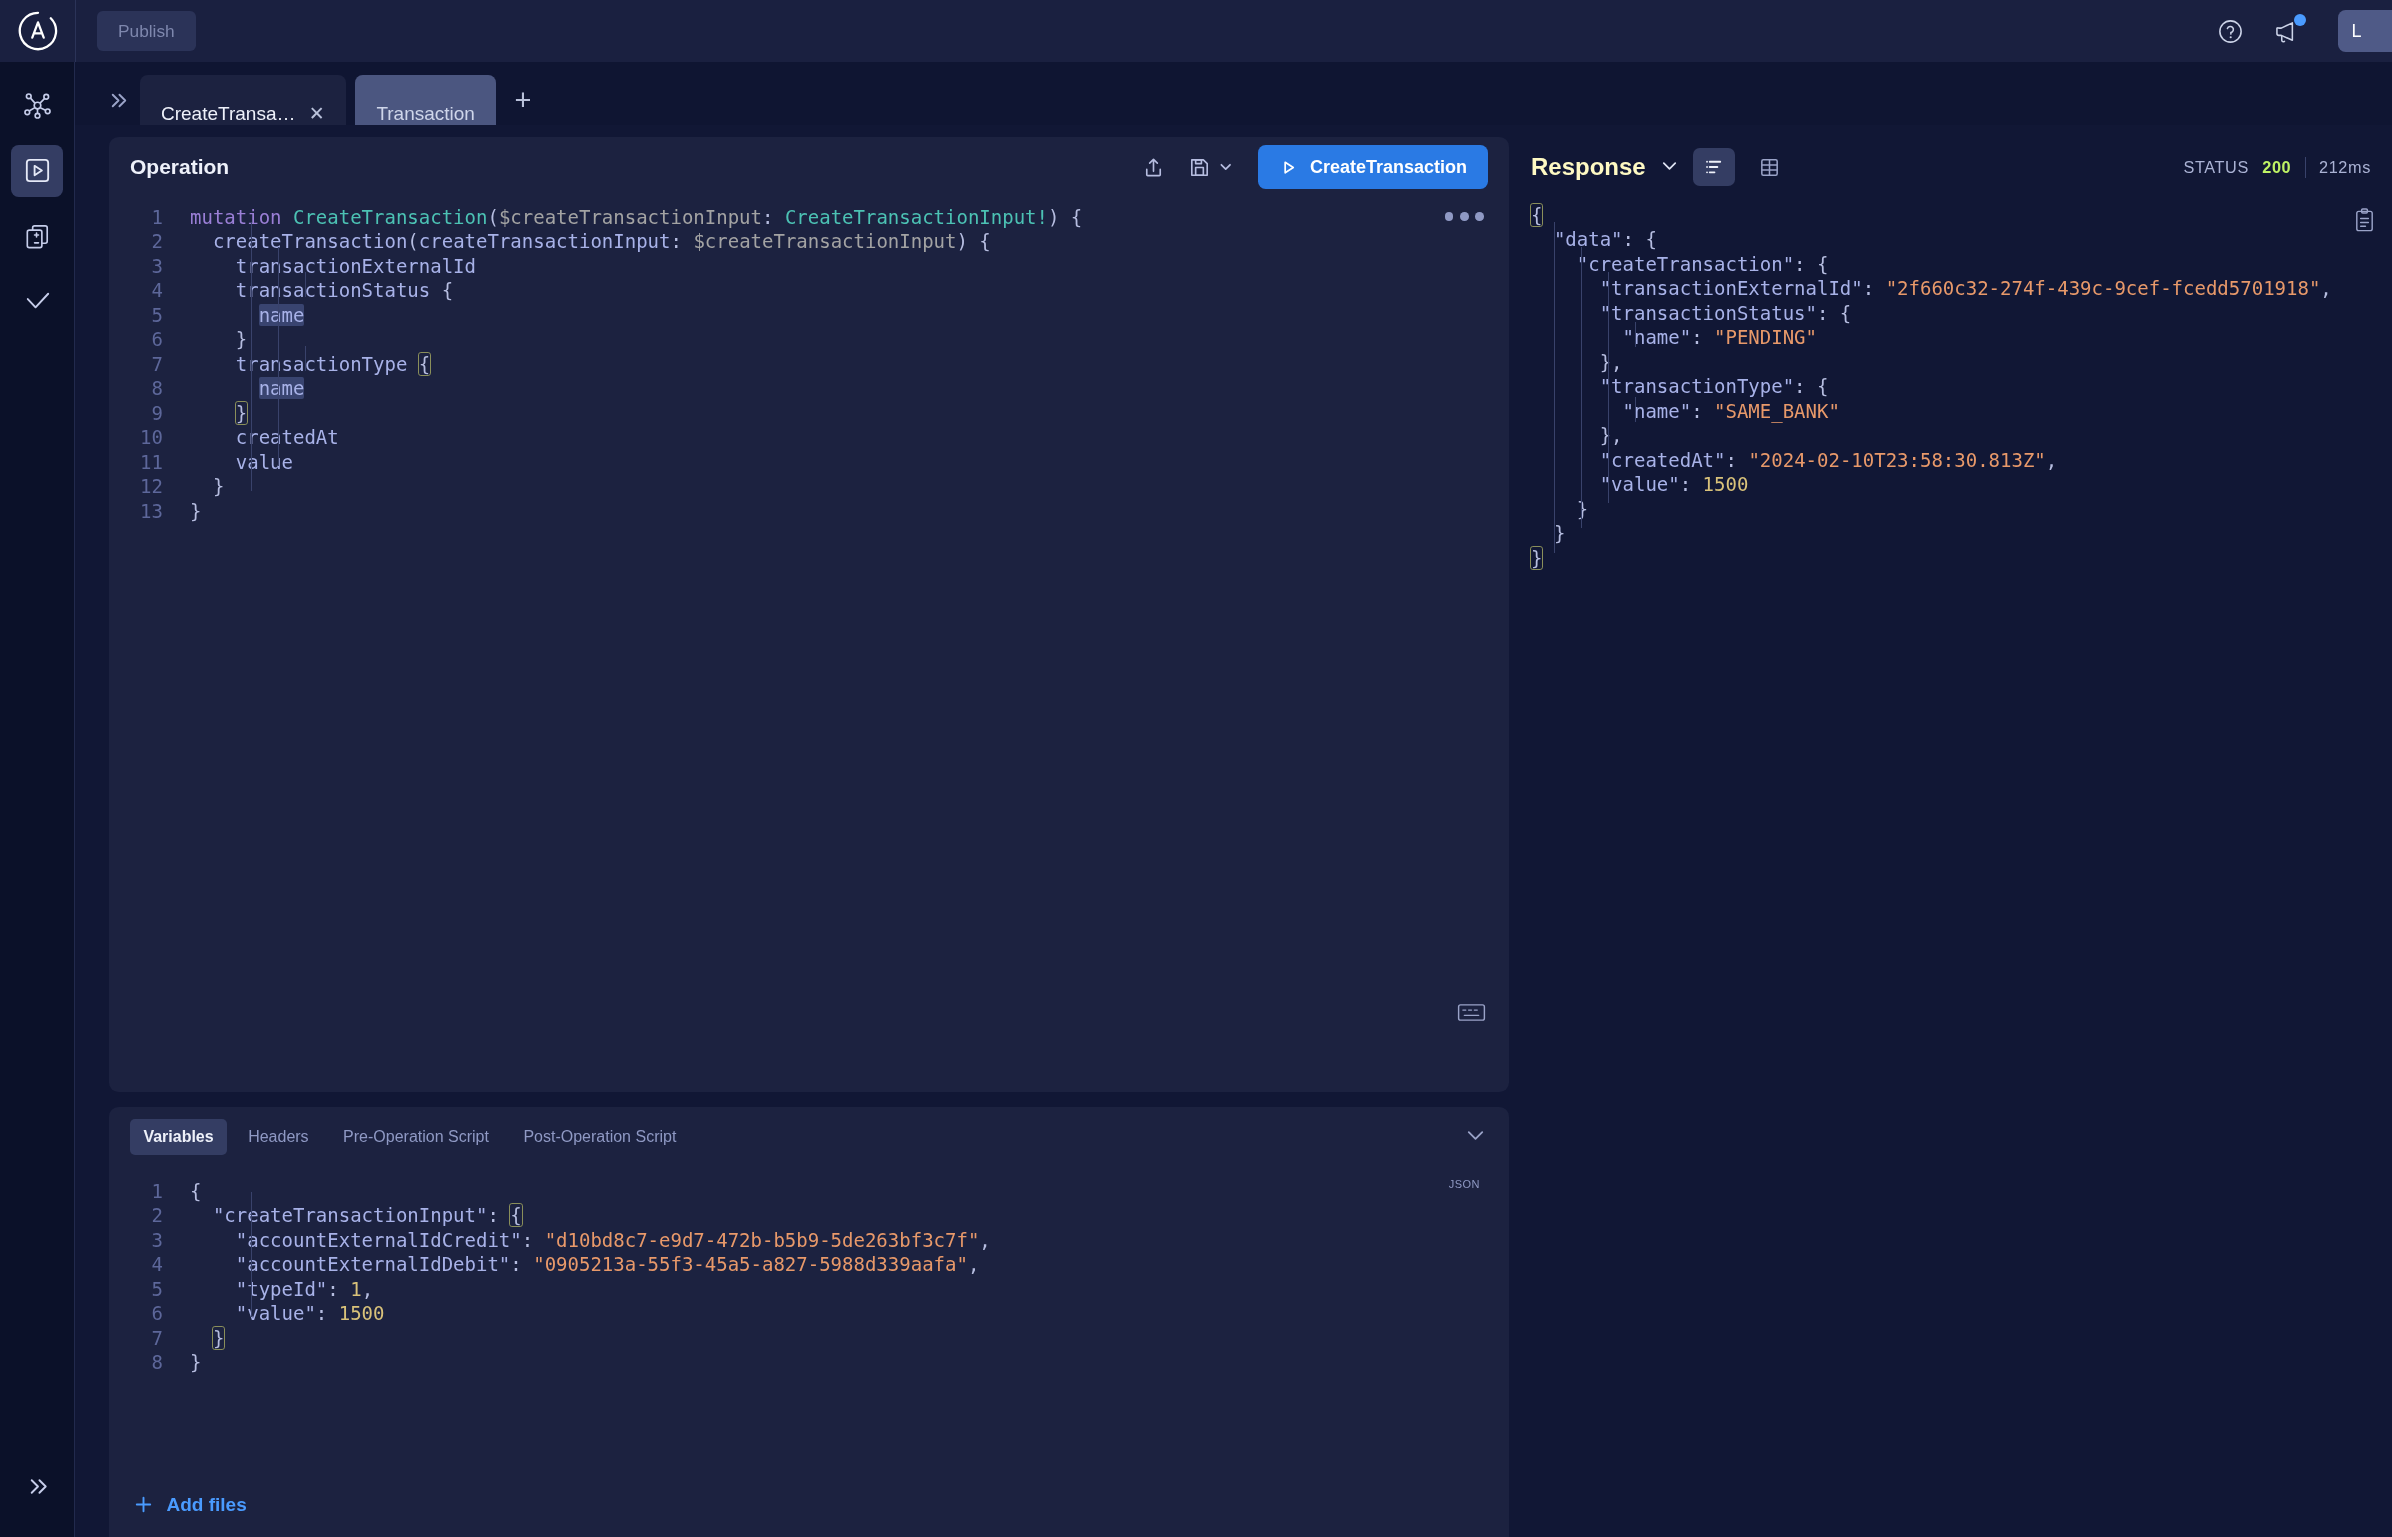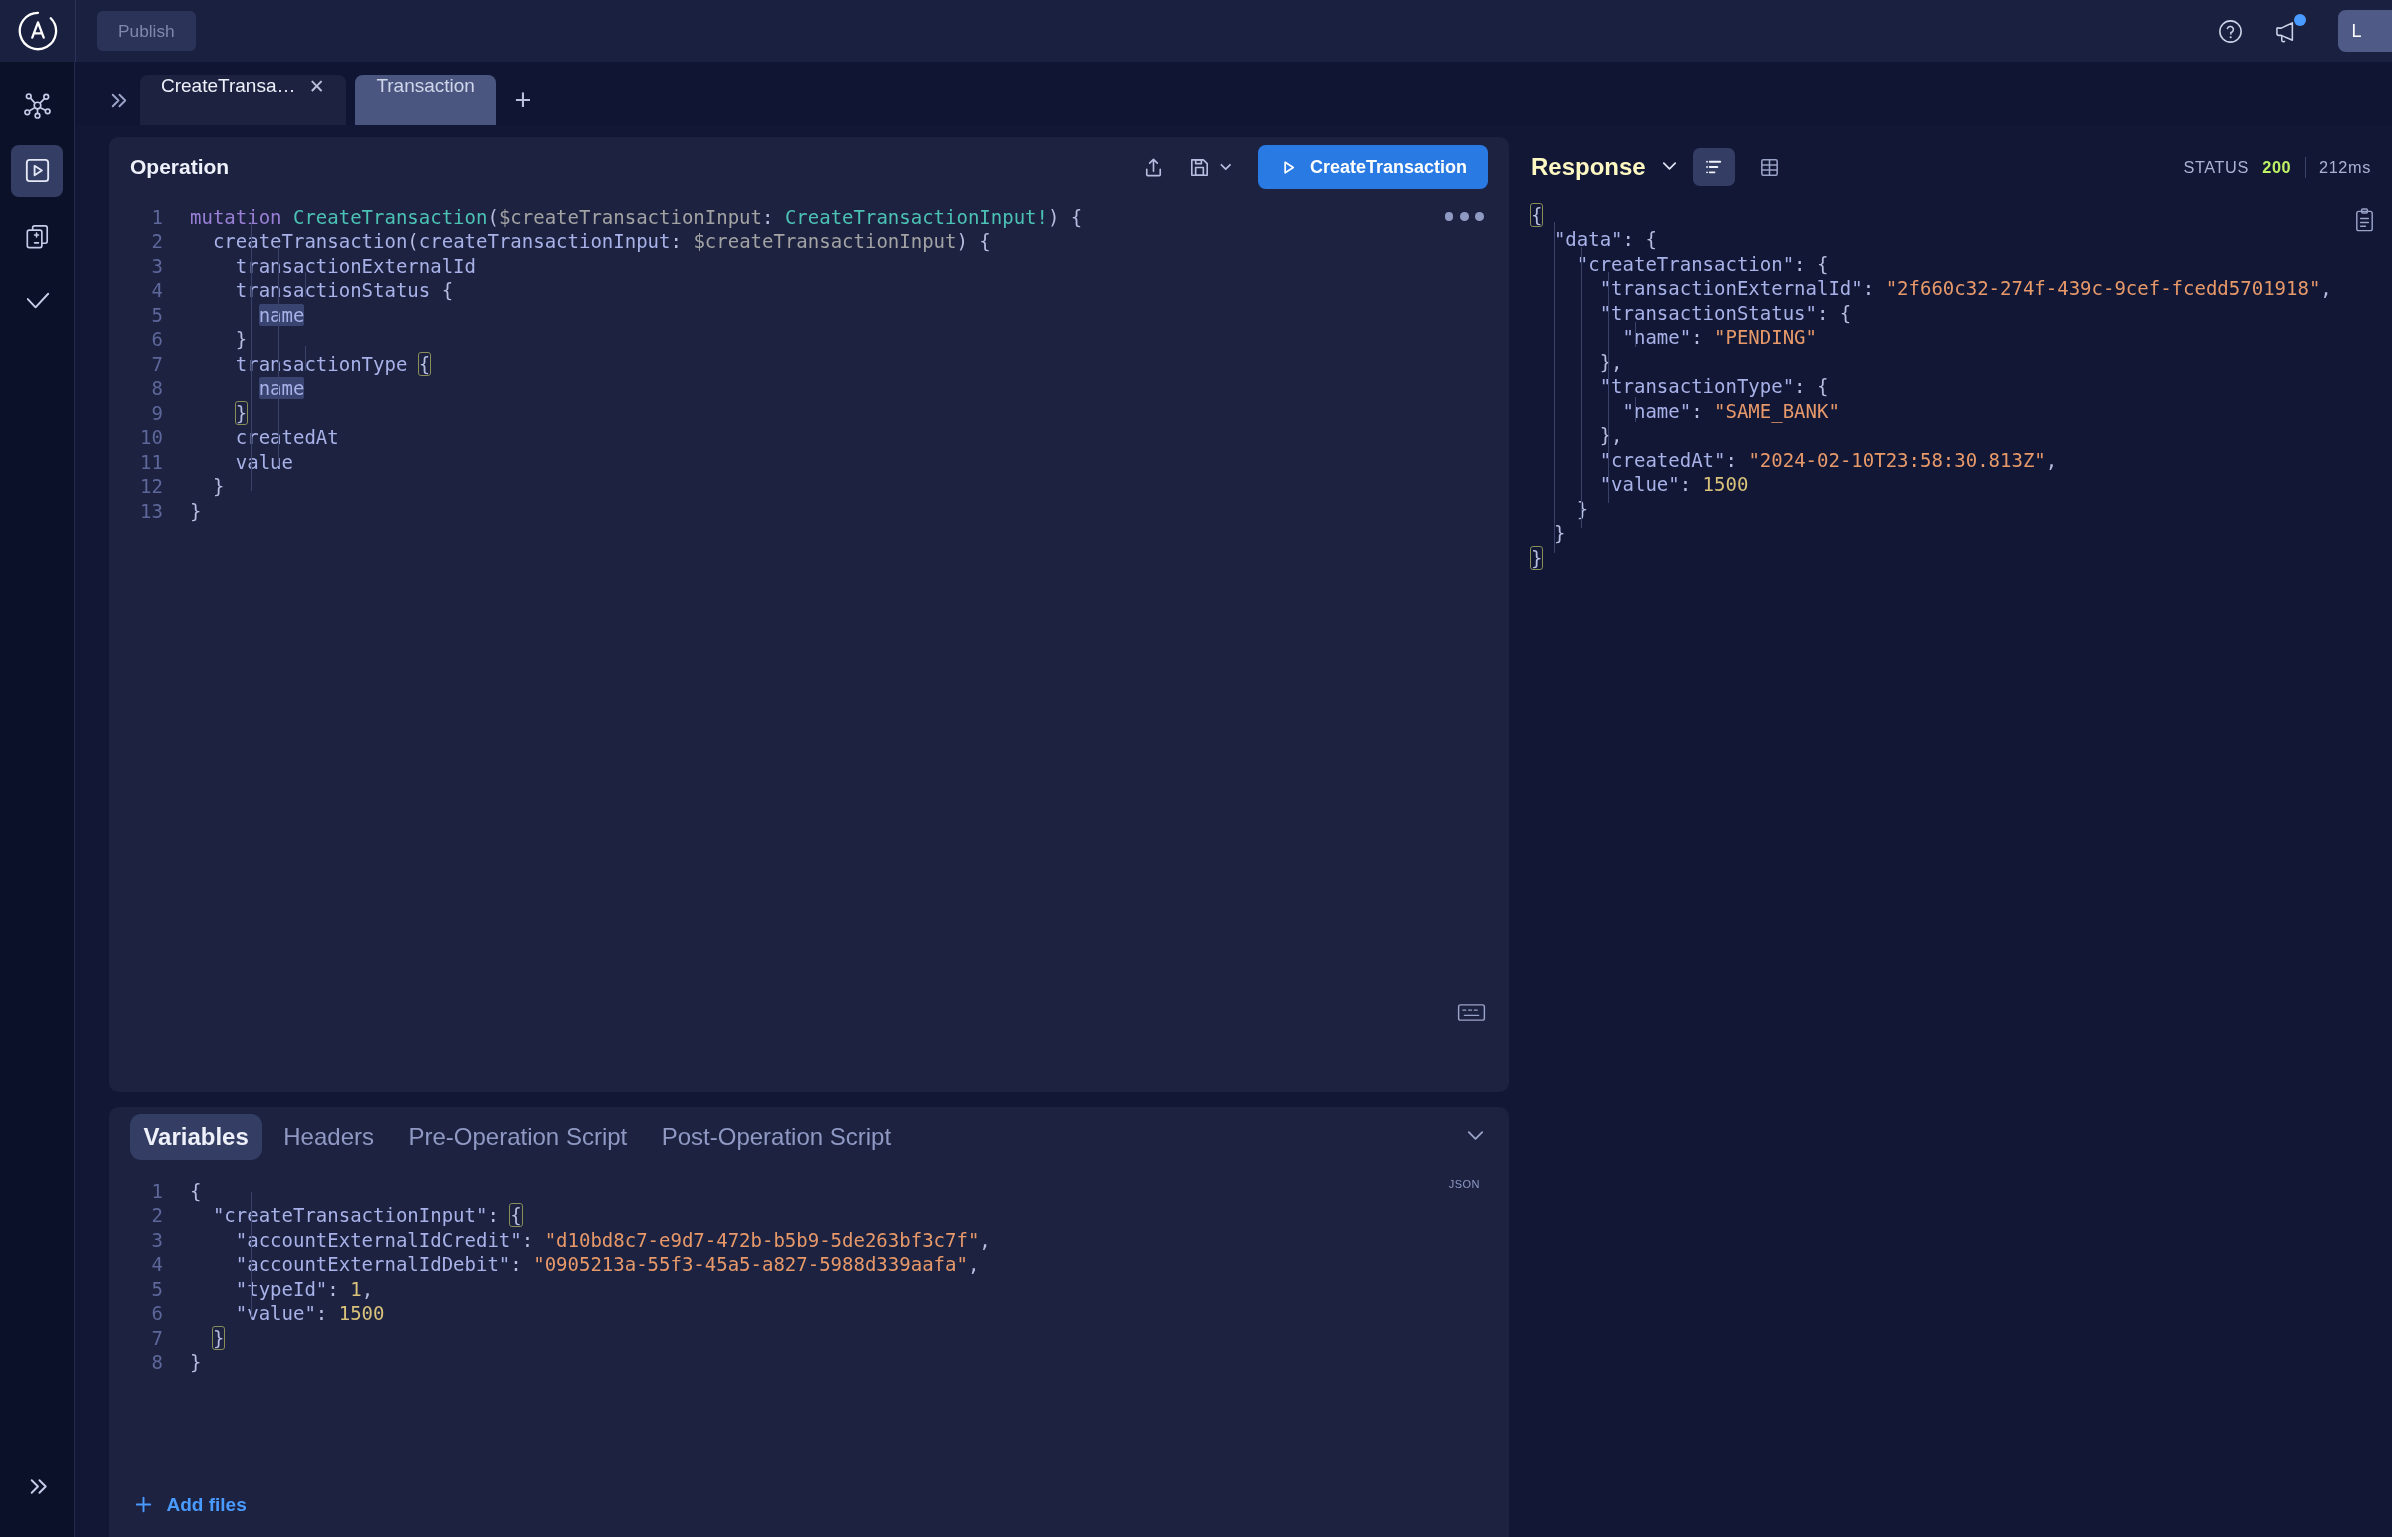--- a/index.html
+++ b/index.html
@@ -63,21 +63,21 @@
   .rail-item.active { background: #343d63; }
   .rail-bottom { margin-top: auto; margin-bottom: 25px; }
 
   
   .tabstrip {
     position: absolute; left: 75px; top: 62px; width: 2317px; height: 63px;
     background: #0f1532; display: flex; align-items: flex-end; padding-left: 21px;
   }
   .chev-expand { width: 44px; height: 50px; display: flex; align-items: center; justify-content: center; cursor: pointer; }
   .tab {
-    height: 50px; display: flex; align-items: flex-start; gap: 13.4px;
+    height: 50px; display: flex; align-items: flex-end; gap: 13.4px;
     padding: 0 21px; border-radius: 7.7px 7.7px 0 0; font-size: 19px; cursor: pointer; white-space: nowrap;
   }
   .tab.active { background: #1c2240; color: #eef1fa; }
   .tab.inactive { background: #4b5680; color: #cfd6ea; margin-left: 9.6px; }
   .tab-close { font-size: 19px; color: #b9c1da; }
   .tab-add { width: 54px; height: 50px; display: flex; align-items: center; justify-content: center; color: #b9c1da; font-size: 29px; cursor: pointer; }
 
   
   .op-panel {
     position: absolute; left: 109px; top: 137px; width: 1400px; height: 955px;
@@ -112,21 +112,21 @@
   .sel  { background: #394470; border-radius: 1.9px; }
   .brk  { outline: 1px solid #8a8f5a; border-radius: 1.9px; }
   .guide { position: absolute; width: 1px; background: #39426b; }
 
   
   .var-panel {
     position: absolute; left: 109px; top: 1107px; width: 1400px; height: 430px;
     background: #1c2240; border-radius: 9.6px 9.6px 0 0;
   }
   .var-tabs { height: 60px; display: flex; align-items: center; padding: 0 21px; gap: 7.7px; }
-  .vtab { font-size: 24px; color: #8f99c4; padding: 8.6px 13.4px; border-radius: 11px; cursor: pointer; white-space: nowrap; }
+  .vtab { font-size: 16px; color: #8f99c4; padding: 8.6px 13.4px; border-radius: 5px; cursor: pointer; white-space: nowrap; }
   .vtab.active { background: #343d63; color: #eef1fa; font-weight: bold; }
   .collapse-chev { margin-left: auto; cursor: pointer; }
   .json-tag { position: absolute; right: 29px; top: 71px; font-size: 11px; color: #8f99c4; letter-spacing: 0.5px; }
   .var-code { padding-top: 11.5px; position: relative; }
   .jkey { color: #a8b2e8; }
   .jstr { color: #e8996a; }
   .jnum { color: #d9c27a; }
   .add-files {
     position: absolute; left: 23px; bottom: 21px; display: flex; align-items: center; gap: 11.5px;
     color: #4a9bff; font-size: 19px; font-weight: bold; cursor: pointer;

